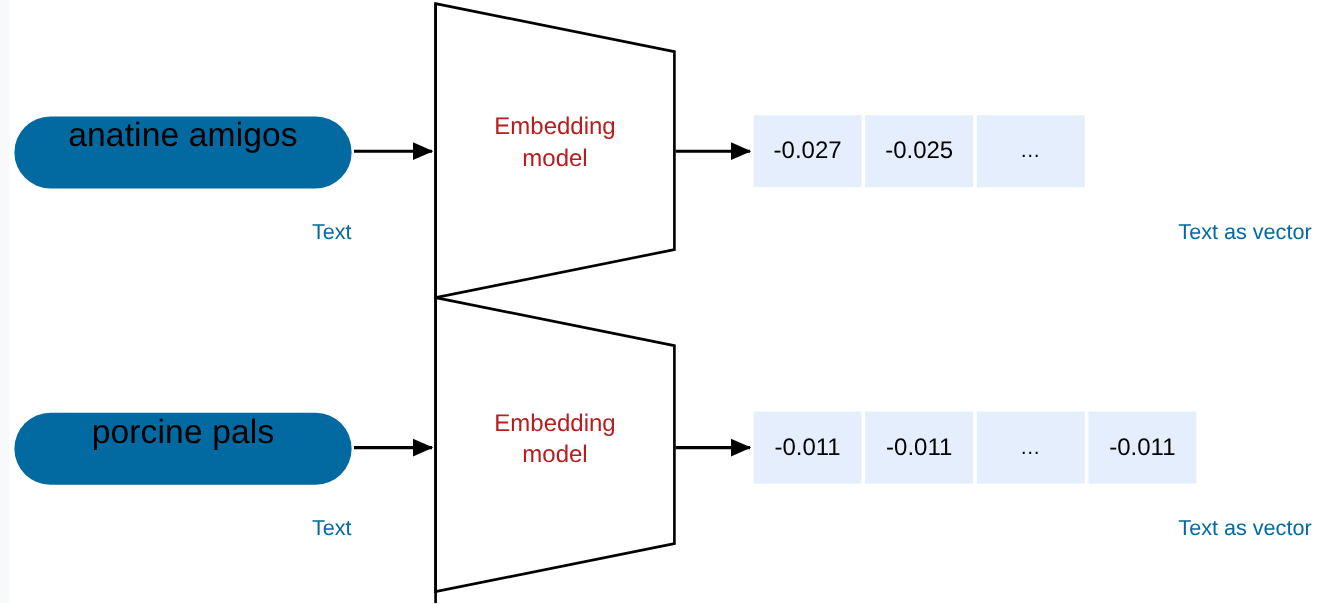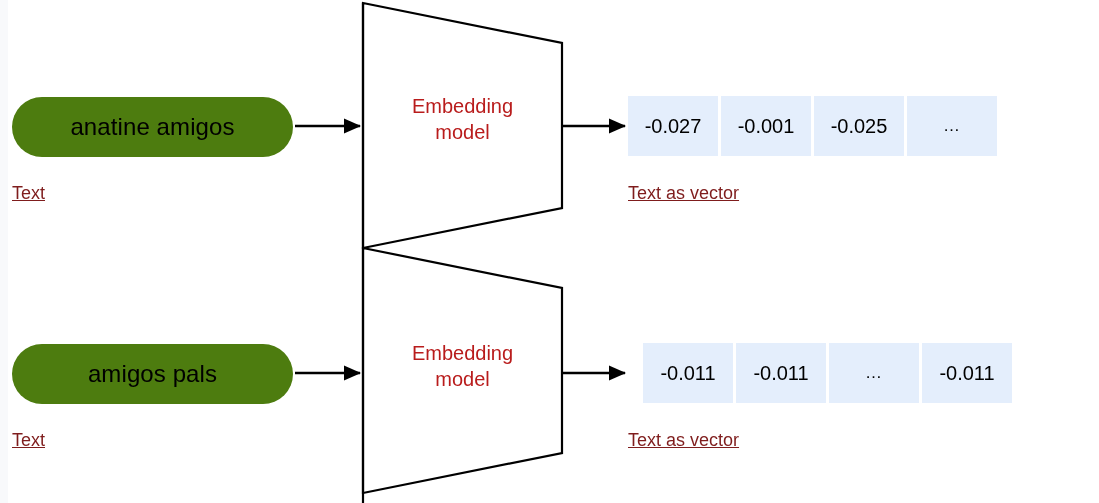--- a/index.html
+++ b/index.html
@@ -25,39 +25,37 @@
     background: #f8f9fb;
   }
 
   
   .pill {
     position: absolute;
     left: 12px;
     width: 281px;
     height: 60px;
     border-radius: 30px;
-    background: #4d7c0f;
+    background: #0369a1;
     display: flex;
-    align-items: center;
     justify-content: center;
     color: #000000;
-    font-size: 24px;
+    font-size: 28px;
     letter-spacing: 0.1px;
     box-sizing: border-box;
   }
   .pill-1 { top: 97px; }
   .pill-2 { top: 344px; }
 
   
   .caption {
     position: absolute;
-    text-align: left;
-    color: #7f1d1d;
+    text-align: right;
+    color: #0369a1;
     font-size: 18px;
-    text-decoration: underline;
   }
   .cap-text-1 { left: 12px; width: 281px; top: 183px; }
   .cap-text-2 { left: 12px; width: 281px; top: 430px; }
   .cap-vec-1  { left: 628px; width: 465px; top: 183px; }
   .cap-vec-2  { left: 628px; width: 465px; top: 430px; }
 
   
   #shapes {
     position: absolute;
     left: 0;
@@ -82,21 +80,21 @@
 
   
   .vec-row {
     position: absolute;
     left: 628px;
     height: 77px;
     display: flex;
     gap: 3px;
   }
   .vec-row-1 { top: 96px; }
-  .vec-row-2 { top: 343px; margin-left: 15px; }
+  .vec-row-2 { top: 343px; }
   .vec-cell {
     width: 90px;
     height: 60px;
     background: #e4eefc;
     display: flex;
     align-items: center;
     justify-content: center;
     color: #000000;
     font-size: 20px;
     box-sizing: border-box;
@@ -118,28 +116,27 @@
   </div>
   <div class="caption cap-text-1">Text</div>
 
   <div class="model-label model-label-1">
     <div>Embedding</div>
     <div>model</div>
   </div>
 
   <div class="vec-row vec-row-1">
     <div class="vec-cell">-0.027</div>
-    <div class="vec-cell">-0.001</div>
     <div class="vec-cell">-0.025</div>
     <div class="vec-cell ellipsis">…</div>
   </div>
   <div class="caption cap-vec-1">Text as vector</div>
 
   <div class="pill pill-2">
-    <span>amigos pals</span>
+    <span>porcine pals</span>
   </div>
   <div class="caption cap-text-2">Text</div>
 
   <div class="model-label model-label-2">
     <div>Embedding</div>
     <div>model</div>
   </div>
 
   <div class="vec-row vec-row-2">
     <div class="vec-cell">-0.011</div>

